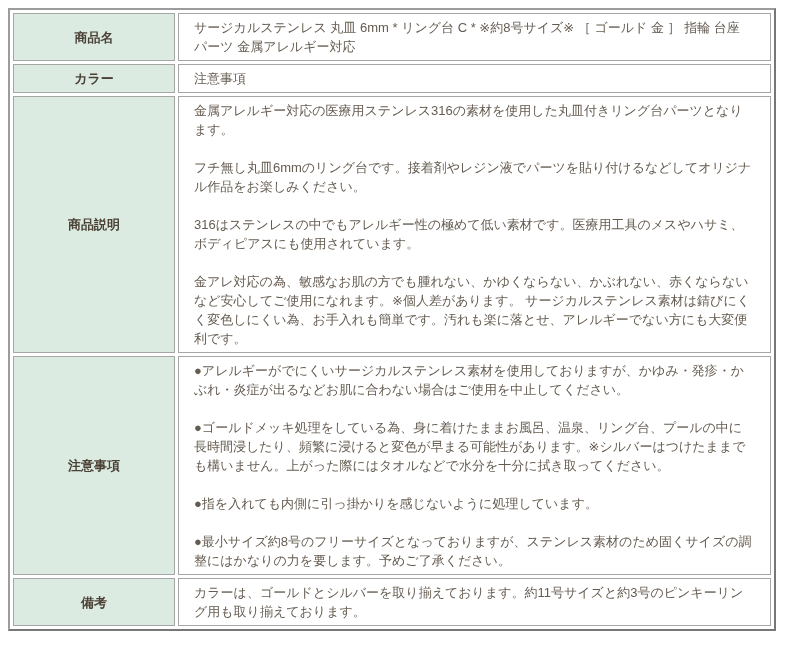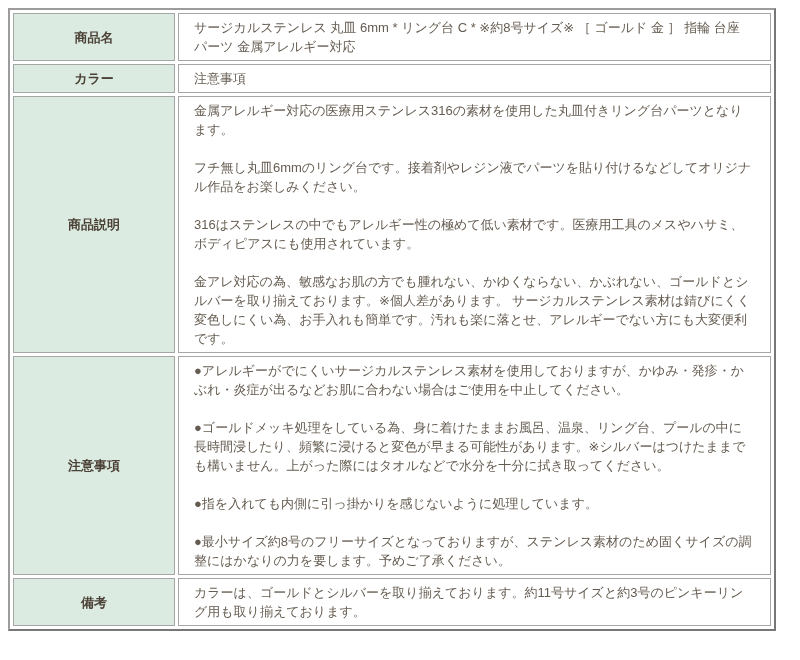--- a/index.html
+++ b/index.html
@@ -63,21 +63,21 @@
       <td class="row-value">注意事項</td>
     </tr>
     <tr>
       <th class="row-label">商品説明</th>
       <td class="row-value">金属アレルギー対応の医療用ステンレス316の素材を使用した丸皿付きリング台パーツとなります。
 
 フチ無し丸皿6mmのリング台です。接着剤やレジン液でパーツを貼り付けるなどしてオリジナル作品をお楽しみください。
 
 316はステンレスの中でもアレルギー性の極めて低い素材です。医療用工具のメスやハサミ、ボディピアスにも使用されています。
 
-金アレ対応の為、敏感なお肌の方でも腫れない、かゆくならない、かぶれない、ゴールドとシルバーを取り揃えております。※個人差があります。 サージカルステンレス素材は錆びにくく変色しにくい為、お手入れも簡単です。汚れも楽に落とせ、アレルギーでない方にも大変便利です。</td>
+金アレ対応の為、敏感なお肌の方でも腫れない、かゆくならない、かぶれない、赤くならないなど安心してご使用になれます。※個人差があります。 サージカルステンレス素材は錆びにくく変色しにくい為、お手入れも簡単です。汚れも楽に落とせ、アレルギーでない方にも大変便利です。</td>
     </tr>
     <tr>
       <th class="row-label">注意事項</th>
       <td class="row-value">●アレルギーがでにくいサージカルステンレス素材を使用しておりますが、かゆみ・発疹・かぶれ・炎症が出るなどお肌に合わない場合はご使用を中止してください。
 
 ●ゴールドメッキ処理をしている為、身に着けたままお風呂、温泉、リング台、プールの中に長時間浸したり、頻繁に浸けると変色が早まる可能性があります。※シルバーはつけたままでも構いません。上がった際にはタオルなどで水分を十分に拭き取ってください。
 
 ●指を入れても内側に引っ掛かりを感じないように処理しています。
 
 ●最小サイズ約8号のフリーサイズとなっておりますが、ステンレス素材のため固くサイズの調整にはかなりの力を要します。予めご了承ください。</td>

